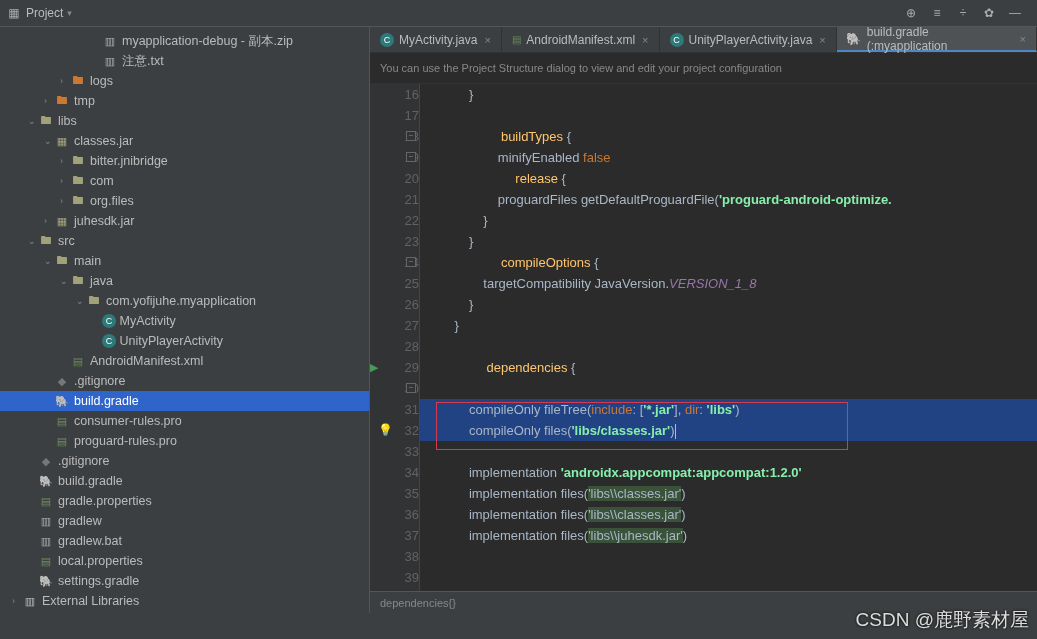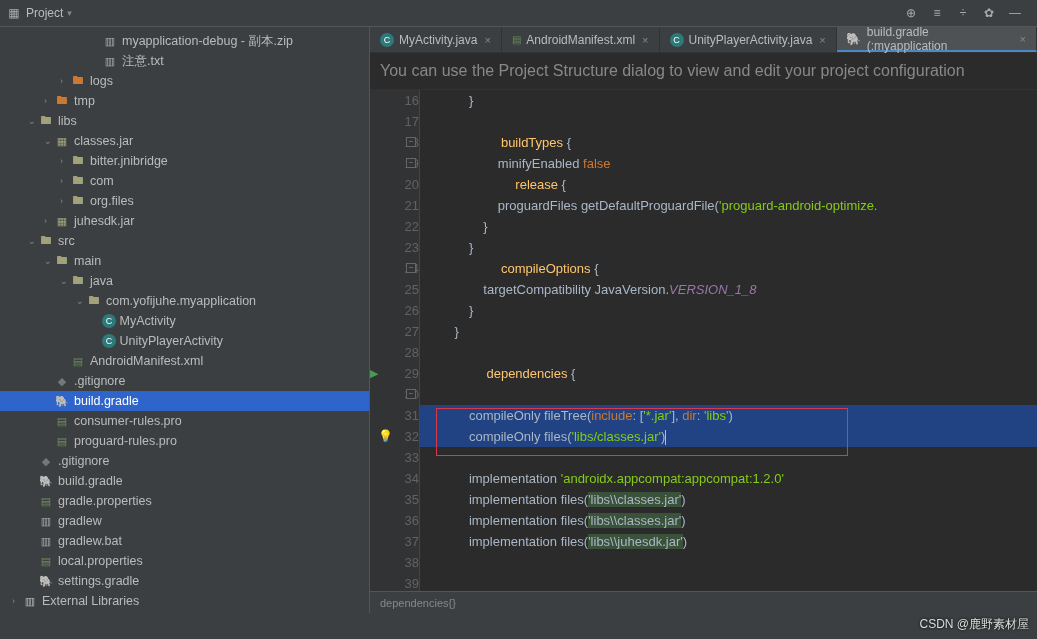--- a/index.html
+++ b/index.html
@@ -21,39 +21,39 @@
 .ic { width:16px; height:14px; display:inline-flex; align-items:center; justify-content:center; margin-right:4px; font-size:11px; }
 .folder { color:#a1a17a; }
 .folder.col { color:#cc7832; }
 .file { color:#aaa; }
 .jar { color:#a1a17a; }
 .cls { width:14px; height:14px; border-radius:50%; background:#2d7a7a; color:#fff; font-size:9px; display:inline-flex; align-items:center; justify-content:center; }
 .gradle { color:#6f8a5f; }
 .git { color:#777; }
 .prop { color:#6f8a5f; }
 .editor { flex:1; display:flex; flex-direction:column; background:#2b2b2b; min-width:0; }
-.hint { padding:9px 10px; color:#888; font-size:16px; border-bottom:1px solid #323232; }
+.hint { padding:9px 10px; color:#888; font-size:11px; border-bottom:1px solid #323232; }
 .code-area { flex:1; display:flex; font-family:"Consolas","Monaco",monospace; font-size:13px; line-height:21px; overflow:hidden; position:relative; }
 .gutter { width:50px; background:#313335; color:#606366; text-align:right; border-right:1px solid #444; position:relative; }
 .gnum { height:21px; }
 .fold { position:absolute; left:36px; width:10px; height:10px; border:1px solid #666; font-size:8px; line-height:8px; text-align:center; color:#888; background:#313335; }
 .arrow { position:absolute; left:-50px; color:#499c54; font-size:11px; }
 .code { flex:1; padding-left:20px; position:relative; }
 .line { height:21px; white-space:pre; color:#a9b7c6; }
 .hl-line { background:#214283; margin-left:-20px; padding-left:20px; width:calc(100% + 20px); }
 .kw { color:#cc7832; }
-.str { color:#84cc16; }
+.str { color:#86efac;font-weight:bold; }
 .str-bg { background:#3a5239; color:#a9b7c6; padding:0; }
 .fn { color:#ffc66d;margin-left:32px; }
 .it { color:#9876aa; font-style:italic; }
 .pl { color:#a9b7c6; }
 .bulb { position:absolute; left:-42px; color:#eeb040; font-size:12px; }
 .redbox { position:absolute; border:1px solid #d73a49; left:16px; top:318px; width:412px; height:48px; pointer-events:none; }
 .breadcrumb { height:22px; background:#3c3f41; border-top:1px solid #555; display:flex; align-items:center; padding-left:10px; color:#888; font-size:11px; }
-.watermark { position:absolute; right:8px; bottom:6px; color:#ddd; font-size:12px; text-shadow:0 0 3px #000; }
+.watermark { position:absolute; right:8px; bottom:6px; color:#ddd; font-size:19px; text-shadow:0 0 3px #000; }
 .caret { display:inline-block; width:1px; height:15px; background:#bbb; vertical-align:middle; }
 </style>
 </head>
 <body>
 
 <div class="toolbar">
   <div class="title">
     <span class="tb-icon">▦</span>
     <span>Project</span>
     <span style="font-size:9px;color:#888;">▾</span>

